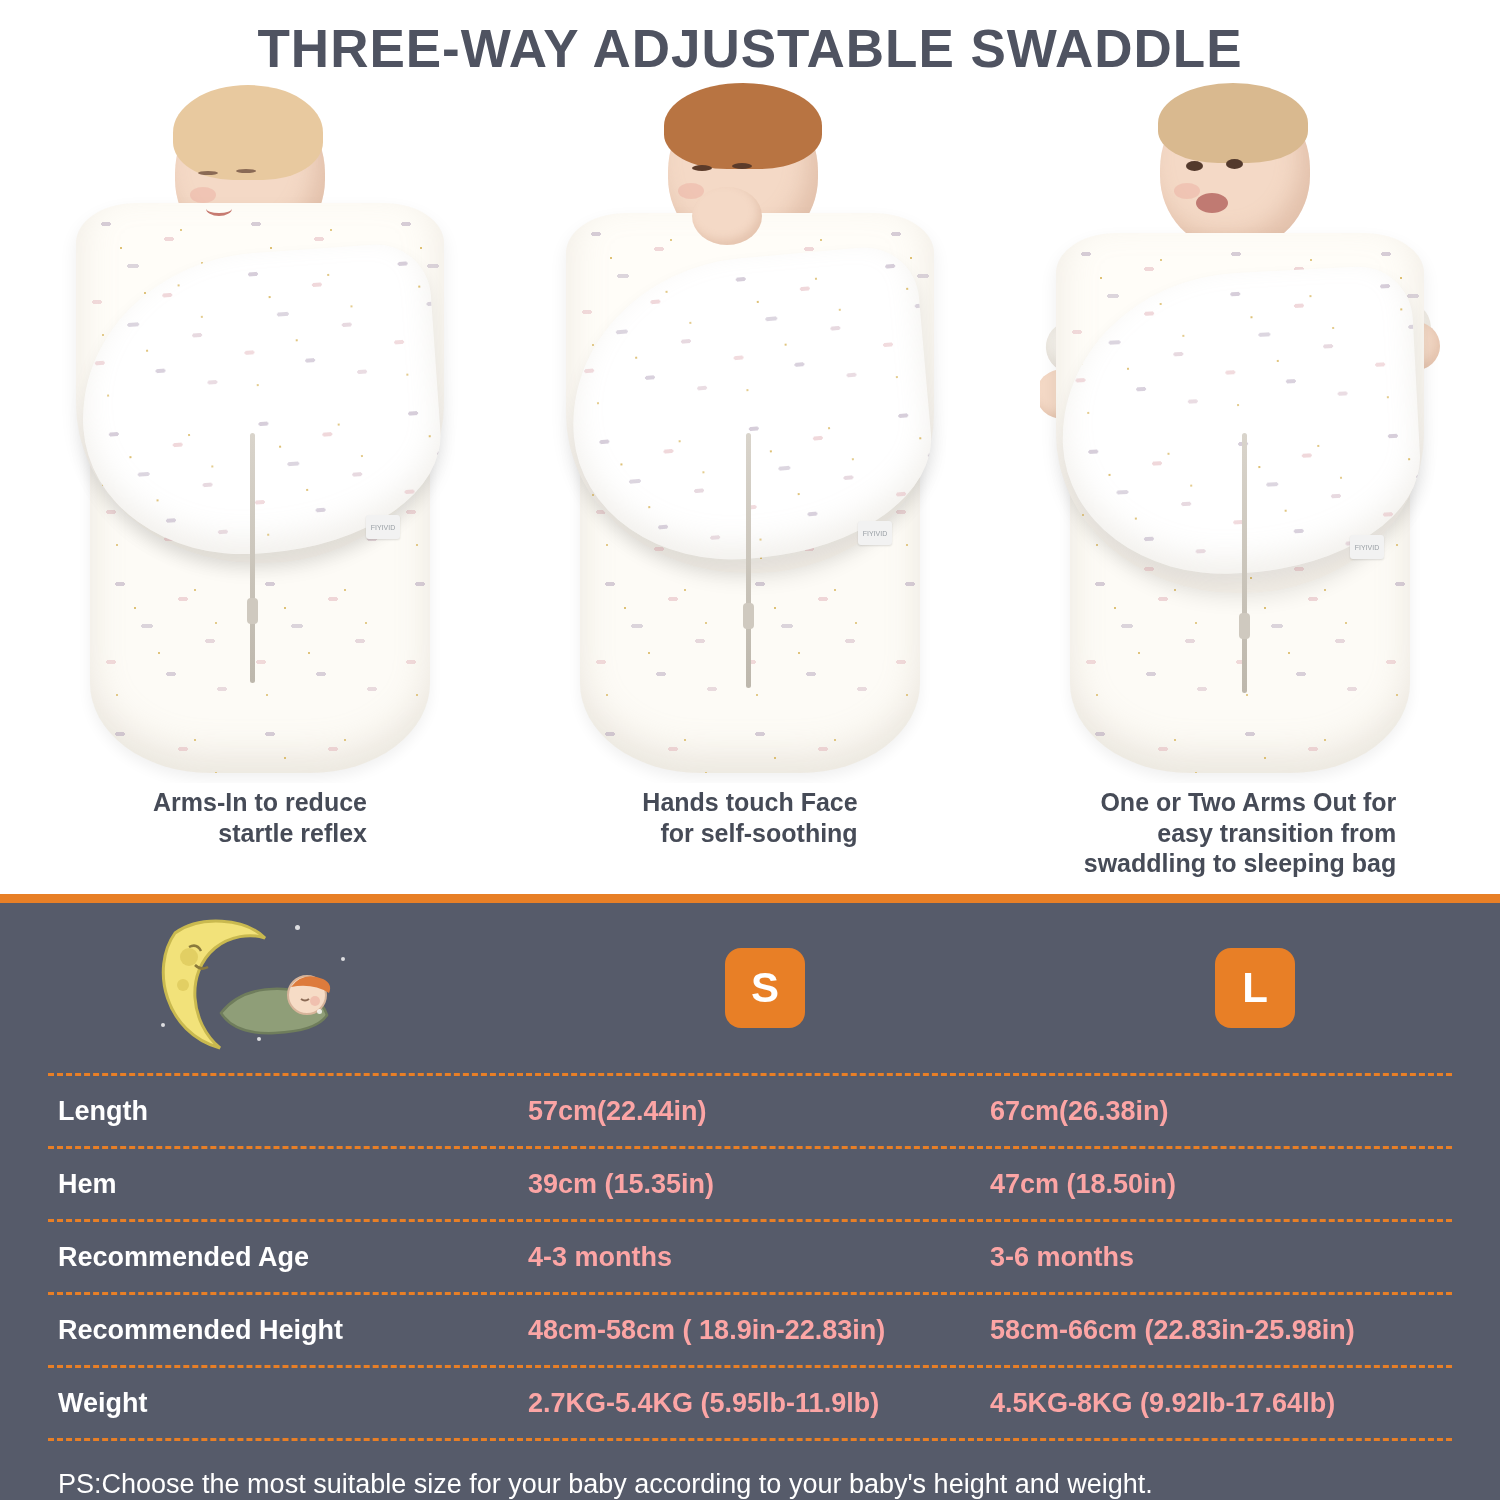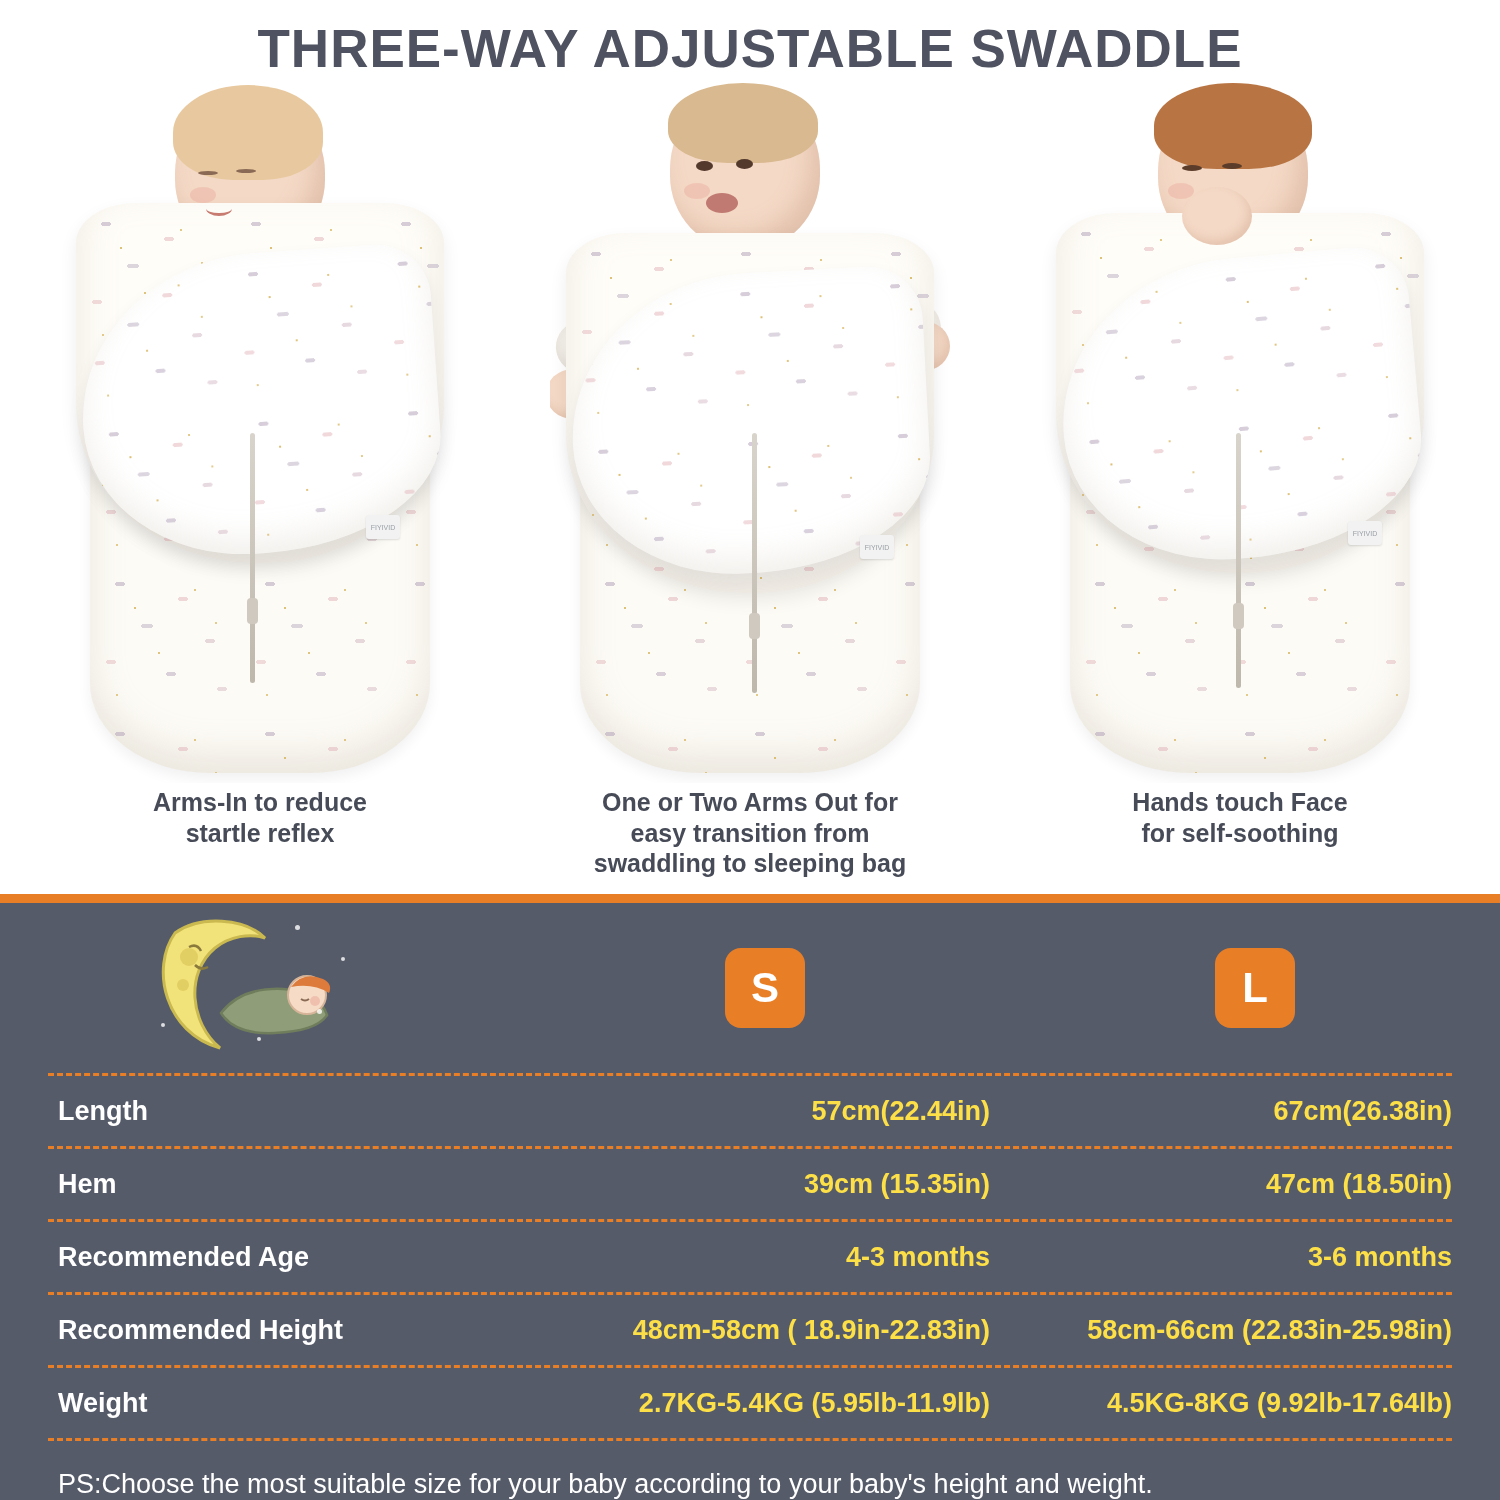--- a/index.html
+++ b/index.html
@@ -209,21 +209,21 @@
   }
   .hand {
     position: absolute;
     background: #f4d9c6;
     border-radius: 50%;
     z-index: 2;
     box-shadow: inset -4px -5px 9px rgba(196,150,124,0.3);
   }
 
   .caption {
-    text-align: center;
+    text-align: right;
     font-size: 25px;
     font-weight: bold;
     color: #464b57;
     line-height: 1.22;
     margin-top: 4px;
   }
 
   
   .divider {
     height: 9px;
@@ -320,22 +320,22 @@
     border-bottom: 3px dashed #e87f26;
   }
   .spec-label {
     width: 470px;
     color: #ffffff;
     font-size: 27px;
     padding-left: 10px;
   }
   .spec-val {
     flex: 1;
-    text-align: right;
-    color: #fde047;
+    text-align: left;
+    color: #fca5a5;
     font-size: 27px;
   }
 
   .ps-note {
     color: #ffffff;
     font-size: 27px;
     padding: 28px 0 0 58px;
   }
 </style>
 </head>
@@ -374,20 +374,49 @@
             <div class="tag" style="left:296px; top:432px;">FIYIVID</div>
           </div>
         </div>
         <div class="caption" style="white-space:pre-line;">Arms-In to reduce
 startle reflex</div>
       </div>
 
       <div class="photo-col">
         <div class="photo-frame">
           <div class="swaddle-wrap">
+            <div class="head" style="left:108px; top:8px;"></div>
+            <div class="hair" style="left:104px; top:0px; width:158px; height:86px; background:#b87442;"></div>
+            <div class="eye" style="left:132px; top:82px; width:20px; height:6px; background:#5b3b2a;"></div>
+            <div class="eye" style="left:172px; top:80px; width:20px; height:6px; background:#5b3b2a;"></div>
+            <div class="cheek" style="left:118px; top:100px;"></div>
+            <div class="hand" style="left:132px; top:104px; width:70px; height:58px; z-index:6;"></div>
+
+            <div class="body-lower">
+              <div class="print"></div>
+            </div>
+            <div class="zipper" style="left:186px; top:350px; height:255px;"></div>
+            <div class="zipper-pull" style="left:183px; top:520px;"></div>
+
+            <div class="wrap-main" style="top:130px;">
+              <div class="print"></div>
+            </div>
+            <div class="wrap-flap" style="top:175px; transform:rotate(-5deg);">
+              <div class="print"></div>
+            </div>
+            <div class="tag" style="left:298px; top:438px;">FIYIVID</div>
+          </div>
+        </div>
+        <div class="caption" style="white-space:pre-line;">Hands touch Face
+for self-soothing</div>
+      </div>
+
+      <div class="photo-col">
+        <div class="photo-frame">
+          <div class="swaddle-wrap">
             <div class="head" style="left:110px; top:6px;"></div>
             <div class="hair" style="left:108px; top:0px; width:150px; height:80px; background:#d9b98f;"></div>
             <div class="eye" style="left:136px; top:78px; width:17px; height:10px; background:#53392c;"></div>
             <div class="eye" style="left:176px; top:76px; width:17px; height:10px; background:#53392c;"></div>
             <div class="mouth" style="left:146px; top:110px; width:32px; height:20px; background:#c07a72; border-radius:50%; border:none;"></div>
             <div class="cheek" style="left:124px; top:100px;"></div>
 
             <div class="arm" style="left:-6px; top:250px; width:130px; height:52px; border-radius:26px; transform:rotate(18deg);"></div>
             <div class="hand" style="left:-14px; top:286px; width:54px; height:50px;"></div>
             <div class="arm" style="left:252px; top:228px; width:130px; height:52px; border-radius:26px; transform:rotate(-14deg);"></div>
@@ -404,49 +433,20 @@
             </div>
             <div class="wrap-flap" style="top:190px; transform:rotate(-3deg);">
               <div class="print"></div>
             </div>
             <div class="tag" style="left:300px; top:452px;">FIYIVID</div>
           </div>
         </div>
         <div class="caption" style="white-space:pre-line;">One or Two Arms Out for
 easy transition from
 swaddling to sleeping bag</div>
-      </div>
-
-      <div class="photo-col">
-        <div class="photo-frame">
-          <div class="swaddle-wrap">
-            <div class="head" style="left:108px; top:8px;"></div>
-            <div class="hair" style="left:104px; top:0px; width:158px; height:86px; background:#b87442;"></div>
-            <div class="eye" style="left:132px; top:82px; width:20px; height:6px; background:#5b3b2a;"></div>
-            <div class="eye" style="left:172px; top:80px; width:20px; height:6px; background:#5b3b2a;"></div>
-            <div class="cheek" style="left:118px; top:100px;"></div>
-            <div class="hand" style="left:132px; top:104px; width:70px; height:58px; z-index:6;"></div>
-
-            <div class="body-lower">
-              <div class="print"></div>
-            </div>
-            <div class="zipper" style="left:186px; top:350px; height:255px;"></div>
-            <div class="zipper-pull" style="left:183px; top:520px;"></div>
-
-            <div class="wrap-main" style="top:130px;">
-              <div class="print"></div>
-            </div>
-            <div class="wrap-flap" style="top:175px; transform:rotate(-5deg);">
-              <div class="print"></div>
-            </div>
-            <div class="tag" style="left:298px; top:438px;">FIYIVID</div>
-          </div>
-        </div>
-        <div class="caption" style="white-space:pre-line;">Hands touch Face
-for self-soothing</div>
       </div>
 
     </div>
   </div>
 
   <div class="divider"></div>
 
   <div class="bottom-section">
 
     <div class="size-header">

